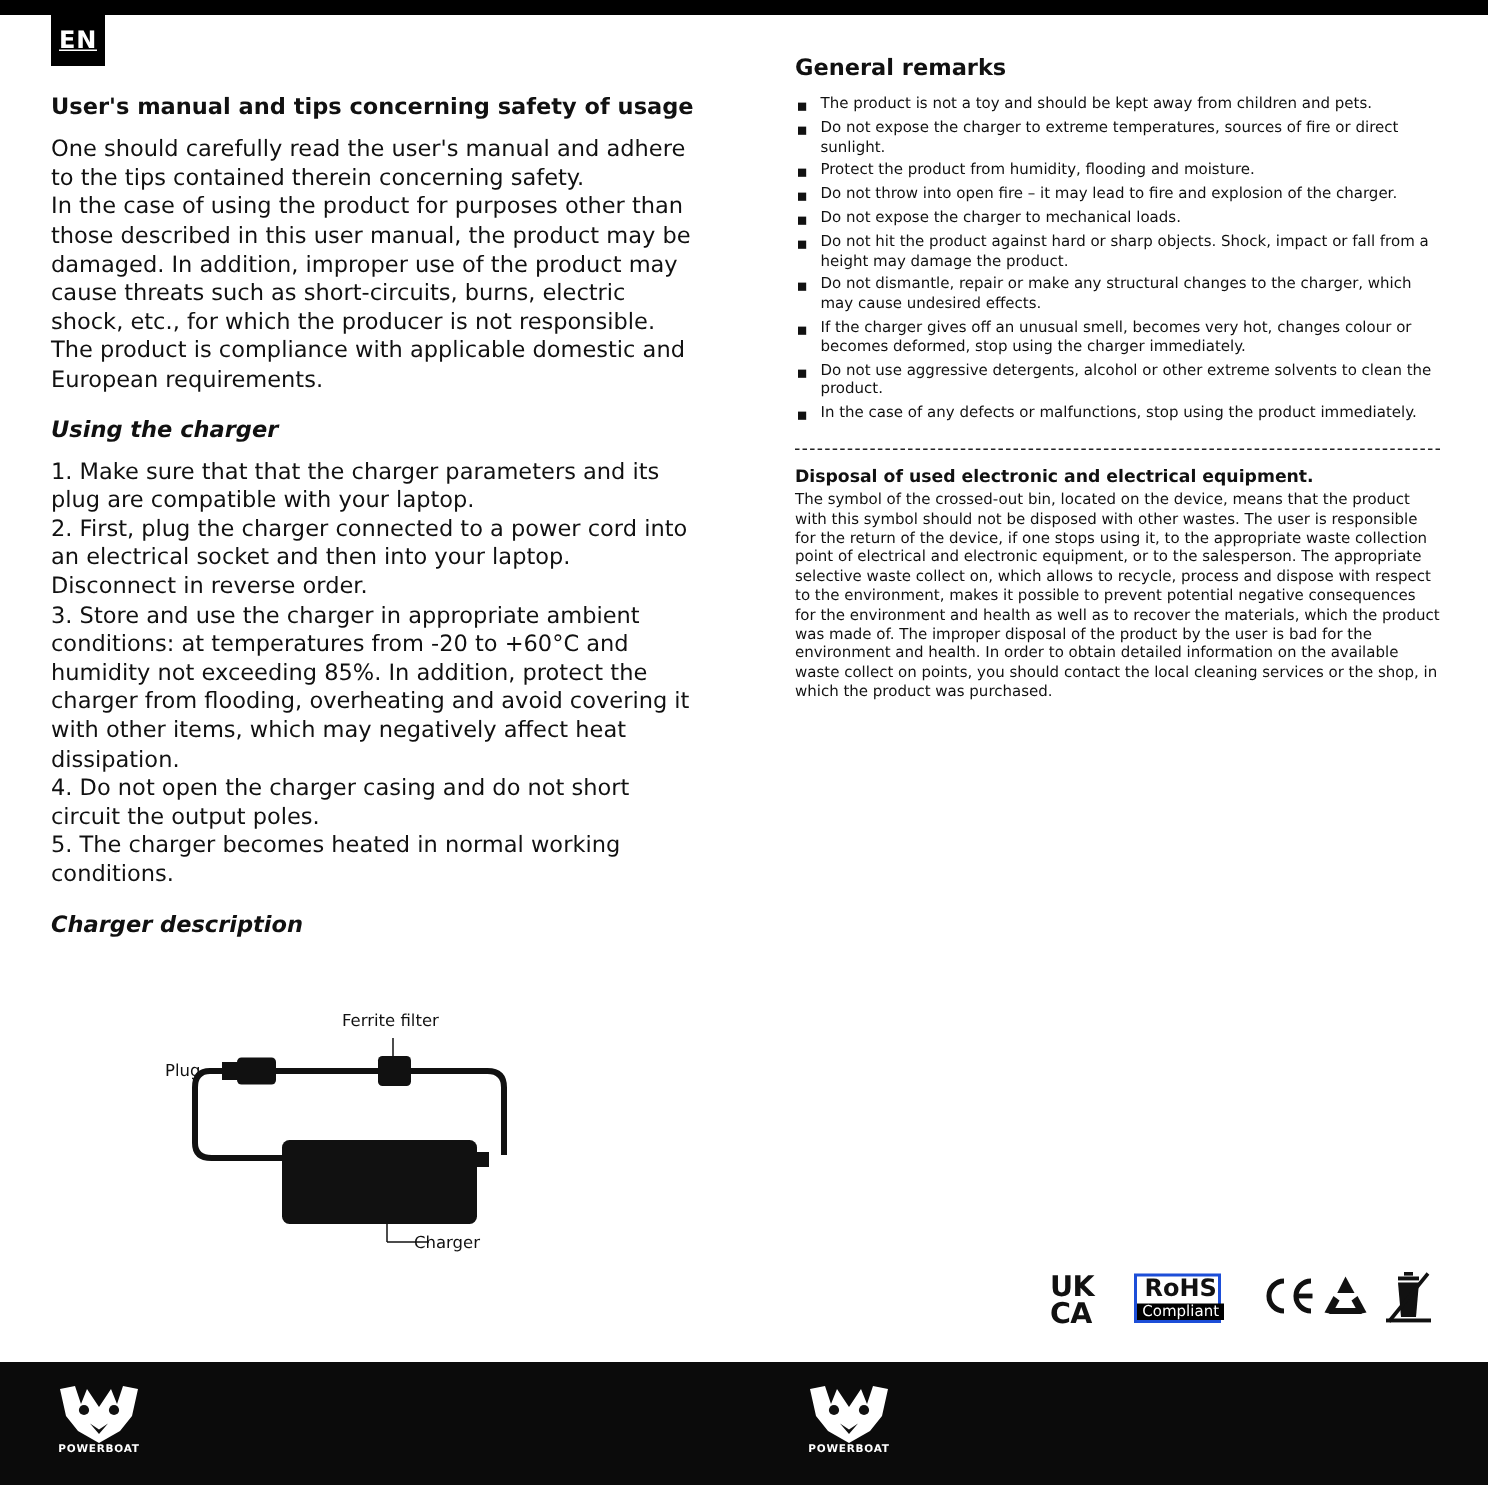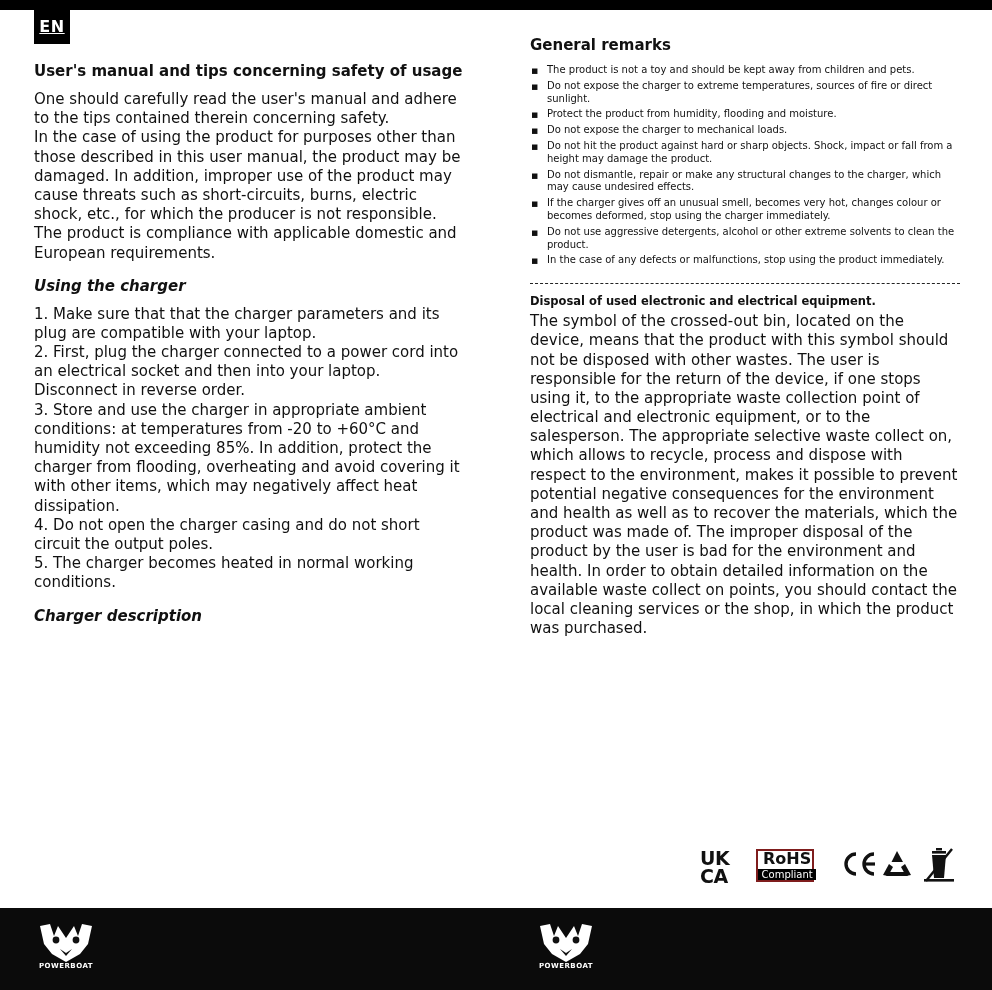--- a/index.html
+++ b/index.html
@@ -98,21 +98,21 @@
     border-top: 1px dashed #222;
     margin: 16px 0 10px 0;
     width: 100%;
   }
   .disposal-title {
     font-size: 11.5px;
     font-weight: bold;
     margin: 0 0 4px 0;
   }
   .disposal-text {
-    font-size: 15px;
+    font-size: 10px;
     line-height: 1.28;
     margin: 0;
     text-align: left;
   }
   
   .diagram {
     position: absolute;
     left: 110px;
     top: 672px;
     width: 300px;
@@ -148,21 +148,21 @@
     position: absolute;
     left: 0; top: 4px;
     font-size: 19px;
     font-weight: bold;
     line-height: 0.95;
     letter-spacing: -0.5px;
   }
   .rohs {
     position: absolute;
     left: 56px; top: 4px;
-    border: 2px solid #7f1d1d;
+    border: 2px solid #1d4ed8;
     padding: 0px 1px 1px 5px;
     text-align: center;
   }
   .rohs .r1 { font-size: 16px; font-weight: bold; line-height: 1.05; }
   .rohs .r2 {
     font-size: 10px;
     background: #000;
     color: #fff;
     display: block;
     margin: 1px -5px -1px -5px;
@@ -218,28 +218,53 @@
     <h2 class="sec tight">Using the charger</h2>
     <p class="body" style="white-space: pre-line;">1. Make sure that that the charger parameters and its plug are compatible with your laptop.
 2. First, plug the charger connected to a power cord into an electrical socket and then into your laptop. Disconnect in reverse order.
 3. Store and use the charger in appropriate ambient conditions: at temperatures from -20 to +60°C and humidity not exceeding 85%. In addition, protect the charger from flooding, overheating and avoid covering it with other items, which may negatively affect heat dissipation.
 4. Do not open the charger casing and do not short circuit the output poles.
 5. The charger becomes heated in normal working conditions.</p>
 
     <h2 class="sec tight">Charger description</h2>
   </div>
 
+  <div class="diagram">
+    <svg width="300" height="175" viewBox="0 0 300 175">
+
+      <path d="M 60 42 L 215 42 Q 226 42 226 53 L 226 98" stroke="#111" stroke-width="4" fill="none"></path>
+      <path d="M 60 42 L 30 42 Q 20 42 20 53 L 20 90 Q 20 100 31 100 L 78 100" stroke="#111" stroke-width="4" fill="none"></path>
+
+      <rect x="38" y="36" width="10" height="12" fill="#111"></rect>
+      <rect x="48" y="33" width="26" height="18" rx="3" fill="#111"></rect>
+
+      <rect x="142" y="32" width="22" height="20" rx="3" fill="#111"></rect>
+
+      <rect x="78" y="88" width="130" height="56" rx="5" fill="#111"></rect>
+
+      <rect x="208" y="96" width="8" height="10" fill="#111"></rect>
+
+      <line x1="152" y1="20" x2="152" y2="32" stroke="#111" stroke-width="1"></line>
+      <line x1="99" y1="42" x2="78" y2="42" stroke="#111" stroke-width="1"></line>
+      <line x1="148" y1="144" x2="148" y2="156" stroke="#111" stroke-width="1"></line>
+      <line x1="148" y1="156" x2="176" y2="156" stroke="#111" stroke-width="1"></line>
+    </svg>
+    <span class="diag-label" style="left:118px; top:2px;">Ferrite filter</span>
+    <span class="diag-label" style="left:0px; top:35px;">Plug</span>
+    <span class="diag-label" style="left:166px; top:150px;">Charger</span>
+  </div>
 
 
   <div class="col-right">
     <h2 class="sec">General remarks</h2>
     <ul class="remarks">
       <li>The product is not a toy and should be kept away from children and pets.</li>
       <li>Do not expose the charger to extreme temperatures, sources of fire or direct sunlight.</li>
       <li>Protect the product from humidity, flooding and moisture.</li>
+      <li>Do not throw into open fire – it may lead to fire and explosion of the charger.</li>
       <li>Do not expose the charger to mechanical loads.</li>
       <li>Do not hit the product against hard or sharp objects. Shock, impact or fall from a height may damage the product.</li>
       <li>Do not dismantle, repair or make any structural changes to the charger, which may cause undesired effects.</li>
       <li>If the charger gives off an unusual smell, becomes very hot, changes colour or becomes deformed, stop using the charger immediately.</li>
       <li>Do not use aggressive detergents, alcohol or other extreme solvents to clean the product.</li>
       <li>In the case of any defects or malfunctions, stop using the product immediately.</li>
     </ul>
 
     <div class="dashed-sep"></div>
 

